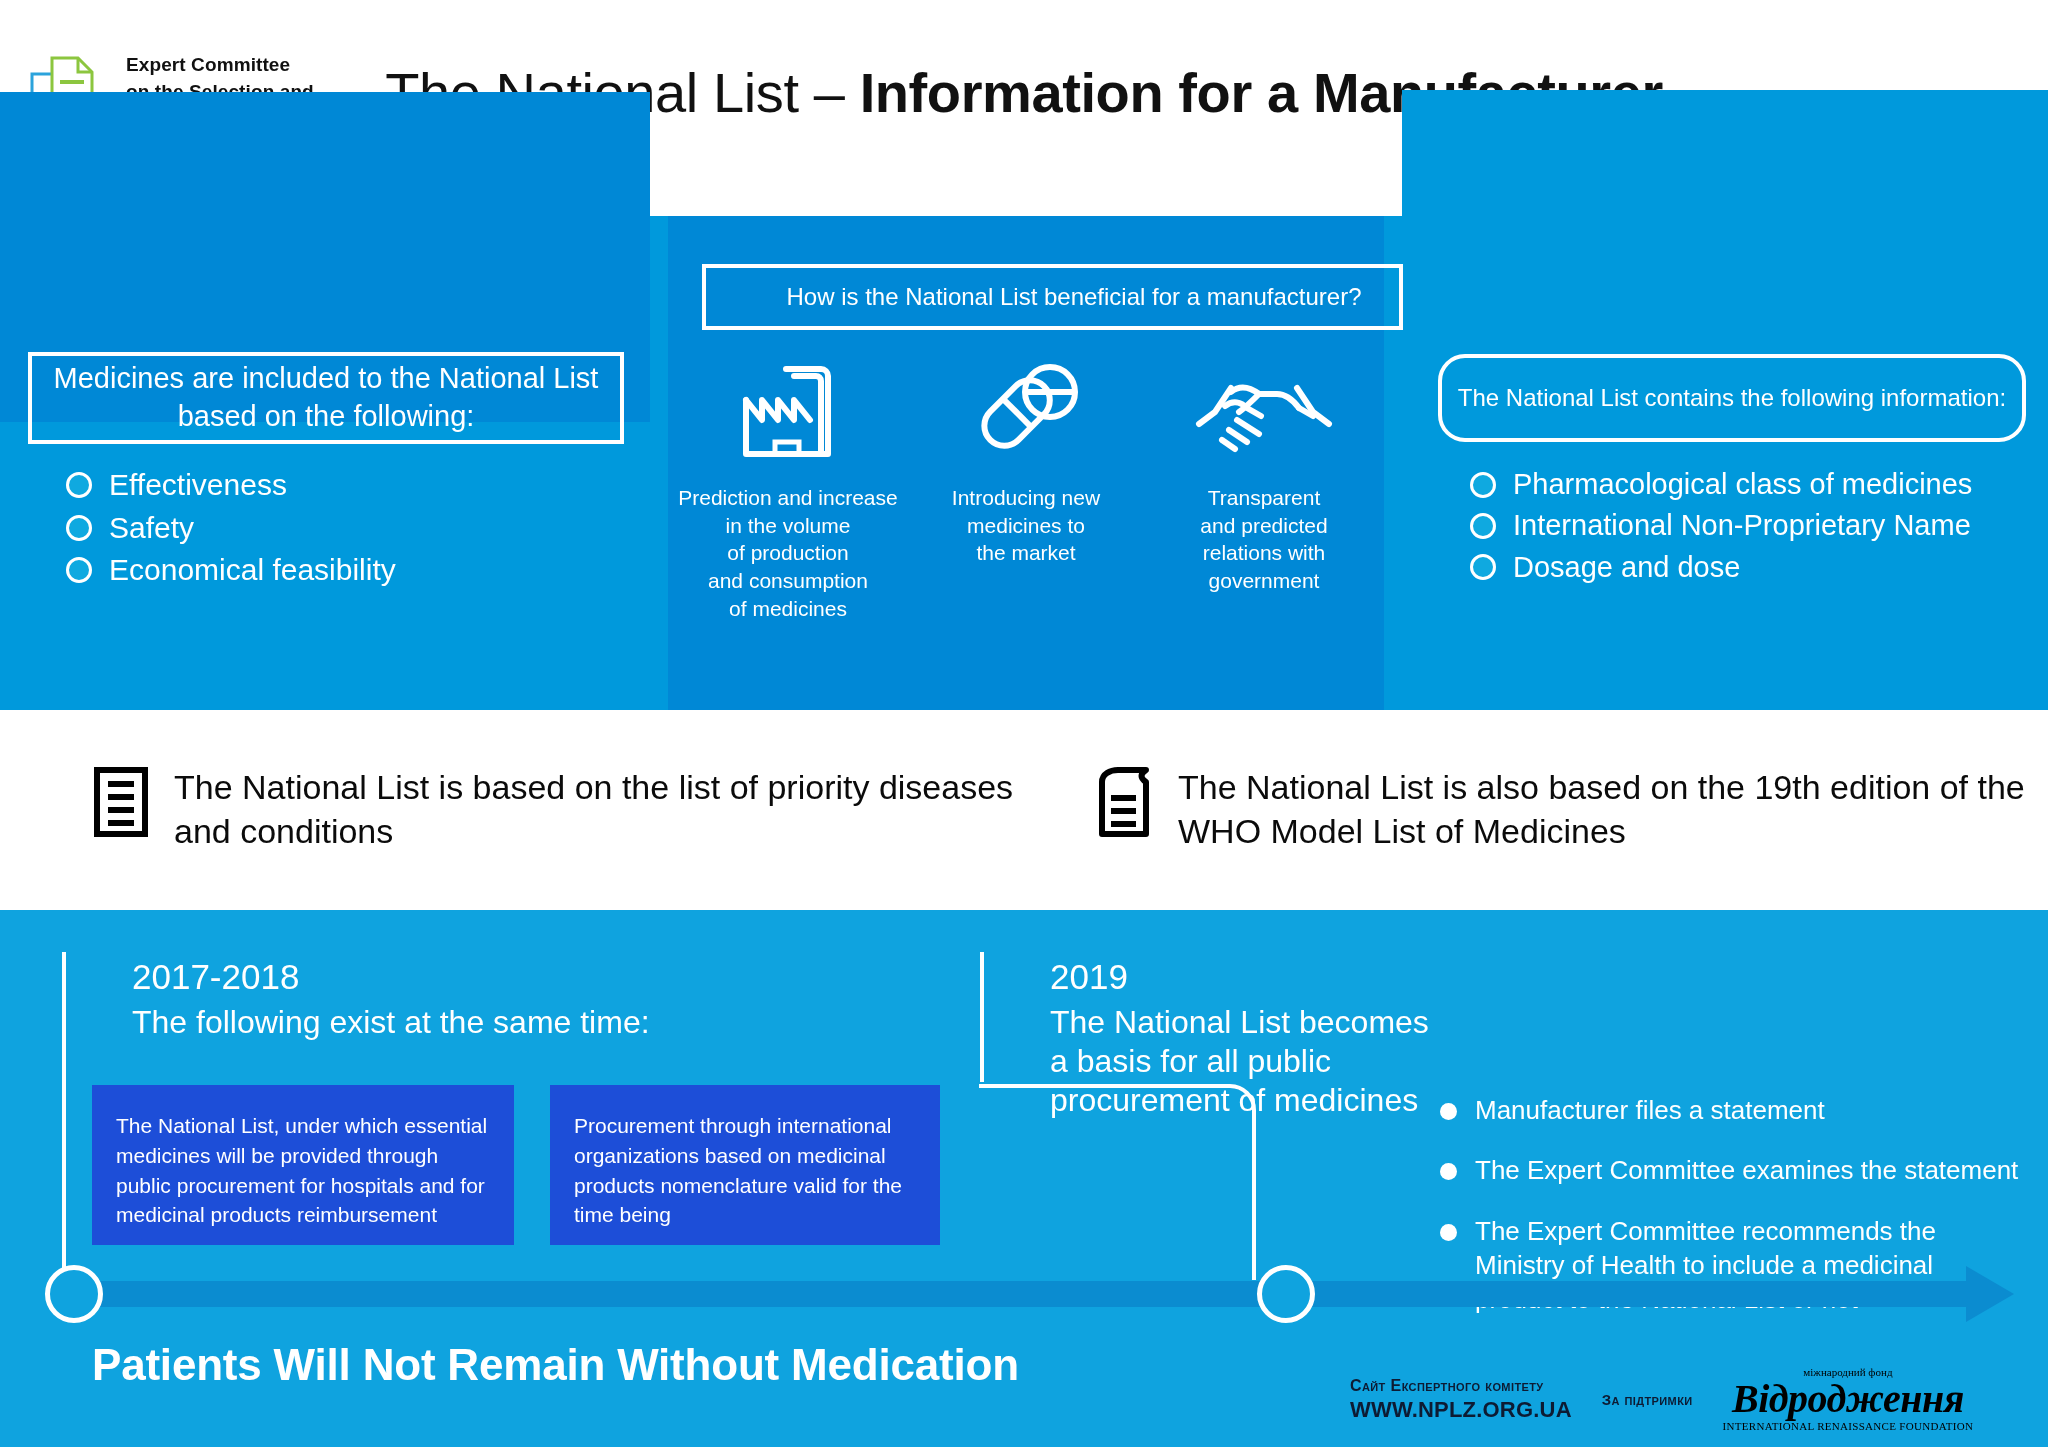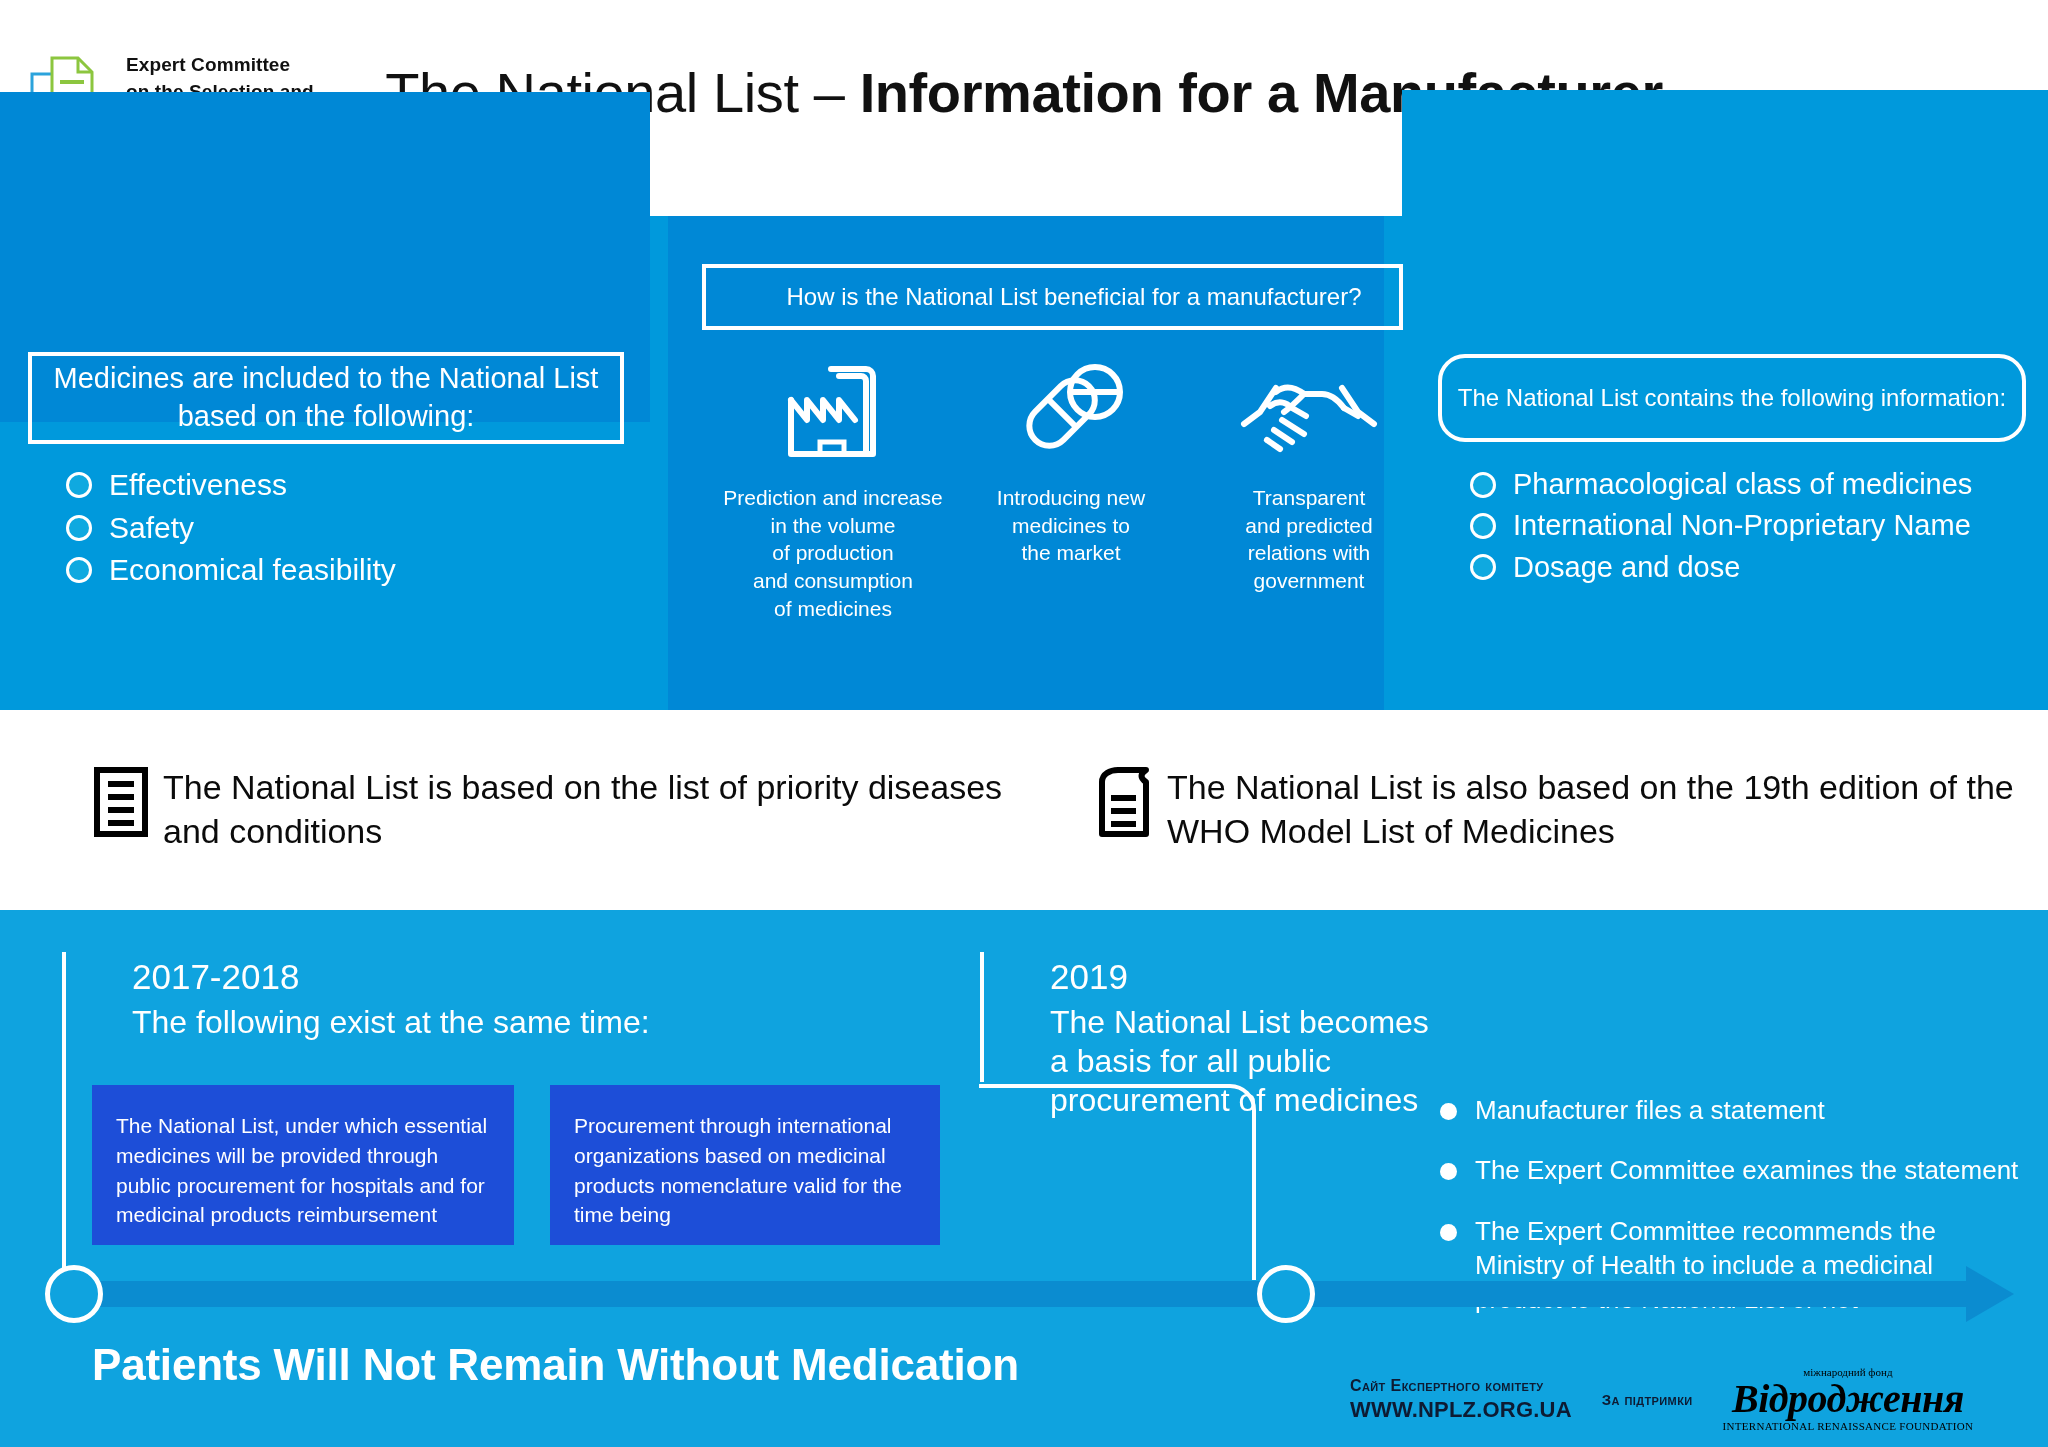--- a/index.html
+++ b/index.html
@@ -47,31 +47,31 @@
     border:3px solid #fff;background:#0FA9E0;flex:0 0 auto;box-sizing:border-box;
   }
   .ring.on-light{background:#0FA9E0;}
   .bl-label{font-size:30px;line-height:1.15;}
 
   .left-list{left:66px;top:468px;}
   .right-list{left:1470px;top:468px;}
   .right-list .bl-label{font-size:29px;}
 
   
-  .icon-row{position:absolute;left:668px;top:352px;width:716px;display:flex;justify-content:center;align-items:flex-start;padding-left:45px;}
+  .icon-row{position:absolute;left:668px;top:352px;width:716px;display:flex;justify-content:center;align-items:flex-start;}
   .icon-col{width:238px;display:flex;flex-direction:column;align-items:center;}
   .icon-art{height:110px;display:flex;align-items:flex-end;justify-content:center;}
   .icon-cap{
     color:#fff;font-size:21px;line-height:1.32;text-align:center;margin-top:22px;
     padding:0 8px;
   }
 
   
   .mid{position:absolute;left:0;top:710px;width:2048px;height:200px;background:#fff;}
-  .mid-item{position:absolute;display:flex;align-items:flex-start;gap:13px;}
+  .mid-item{position:absolute;display:flex;align-items:flex-start;gap:24px;}
   .mid-1{left:92px;top:766px;width:940px;}
   .mid-2{left:1096px;top:766px;width:950px;}
   .mid-text{font-size:34px;line-height:1.28;color:#0b0b0b;}
 
   
   .bottom{position:absolute;left:0;top:910px;width:2048px;height:537px;background:#0FA3DF;}
 
   .tl-col{position:absolute;color:#fff;margin-left:40px;}
   .tl-rule{position:absolute;width:4px;background:#fff;}
   .tl-year{font-size:35px;line-height:1.1;font-weight:400;margin-bottom:6px;}

